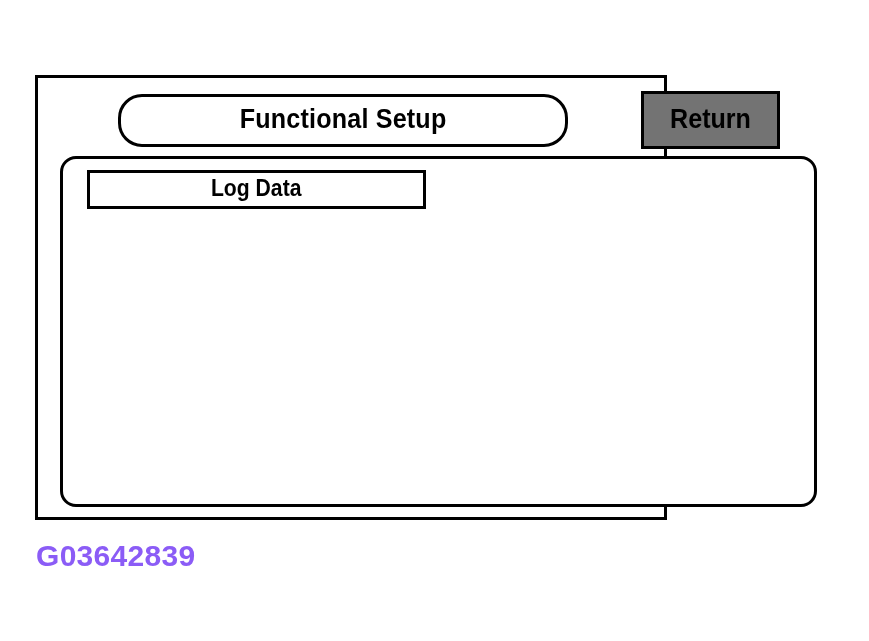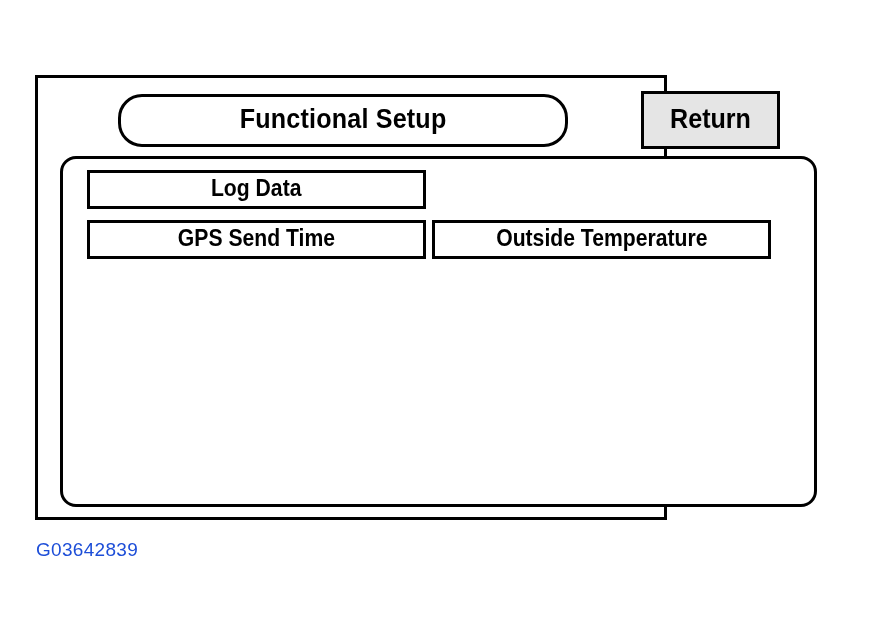--- a/index.html
+++ b/index.html
@@ -66,21 +66,21 @@
   }
 
   .return-key {
     position: absolute;
     left: 603px;
     top: 13px;
     width: 139px;
     height: 58px;
     border: 3px solid #000000;
     box-sizing: border-box;
-    background: #e5e5e5;
+    background: #737373;
     display: flex;
     align-items: center;
     justify-content: center;
   }
   .return-key .key-text {
     font-size: 27px;
     font-weight: bold;
     transform: scaleX(0.93);
     white-space: nowrap;
     line-height: 1;
@@ -131,24 +131,24 @@
     white-space: nowrap;
     line-height: 1;
     padding-bottom: 2px;
   }
 
   
   .figure-caption {
     position: absolute;
     left: 36px;
     top: 539px;
-    font-size: 19px;
-    font-weight: normal;
+    font-size: 30px;
+    font-weight: bold;
     letter-spacing: 0.3px;
-    color: #1d4ed8;
+    color: #8b5cf6;
     white-space: nowrap;
   }
 </style>
 </head>
 <body>
 
 <div id="figure">
 
   <div class="screen-frame">
 
@@ -162,28 +162,20 @@
 
     <div class="menu-panel">
       <div class="menu-grid">
 
         <div class="menu-row">
           <div class="menu-key">
             <span class="key-text">Log Data</span>
           </div>
         </div>
 
-        <div class="menu-row">
-          <div class="menu-key">
-            <span class="key-text">GPS Send Time</span>
-          </div>
-          <div class="menu-key">
-            <span class="key-text">Outside Temperature</span>
-          </div>
-        </div>
 
       </div>
     </div>
 
   </div>
 
   <div class="figure-caption">G03642839</div>
 
 </div>
 

